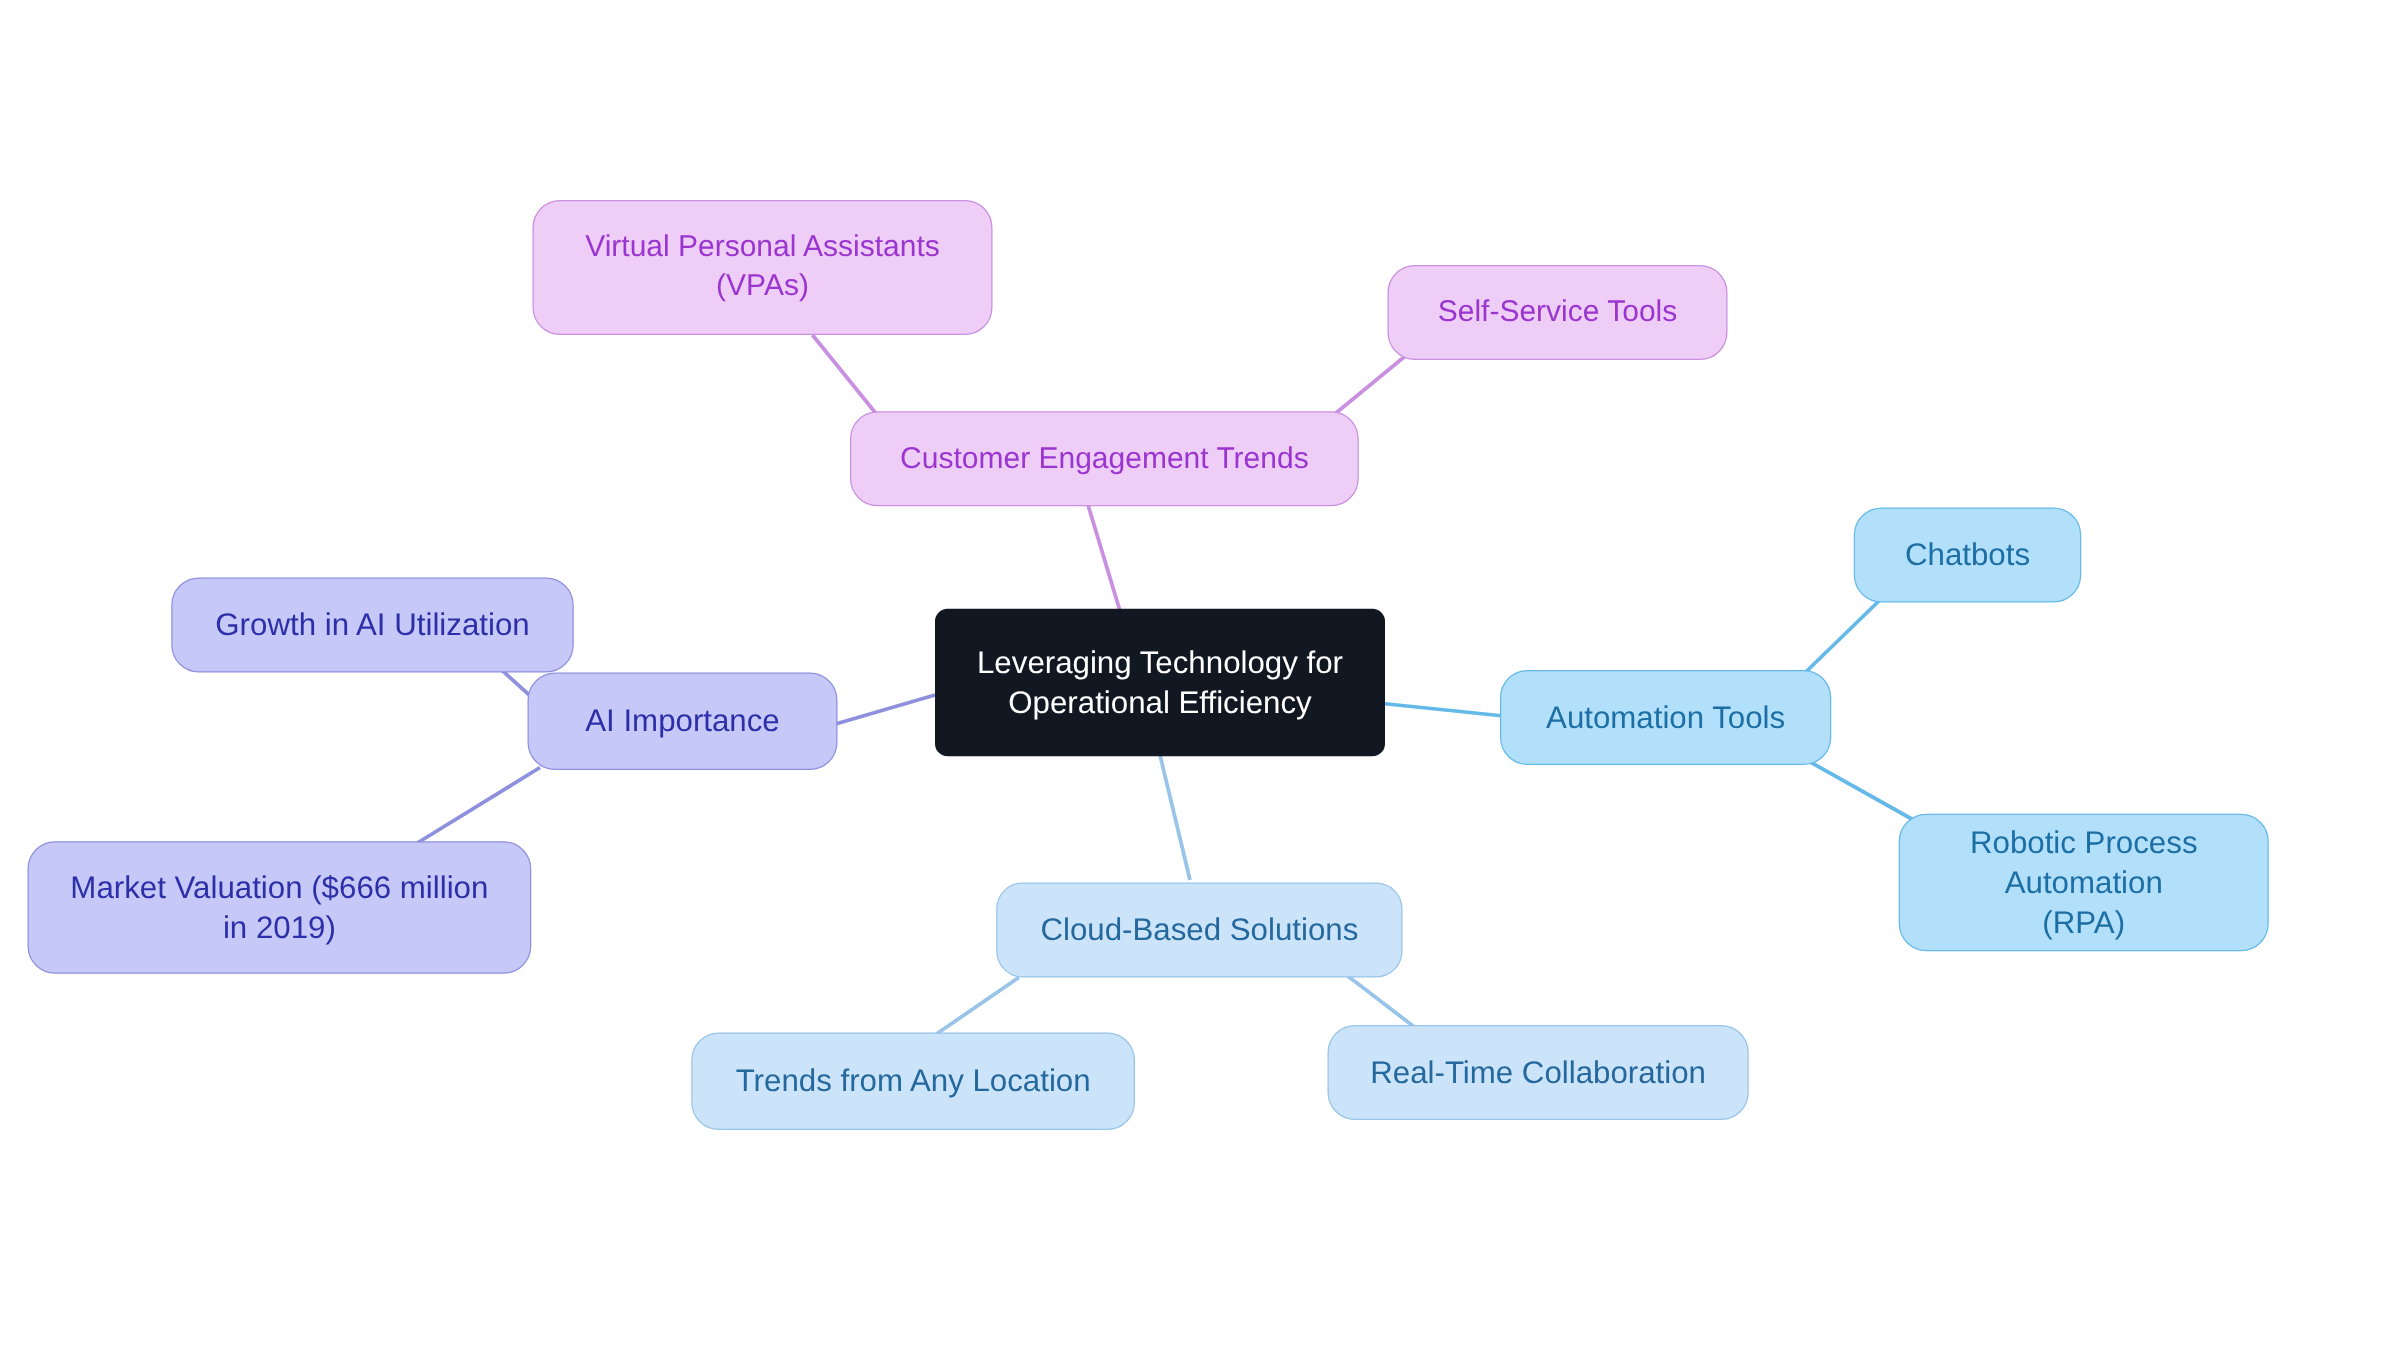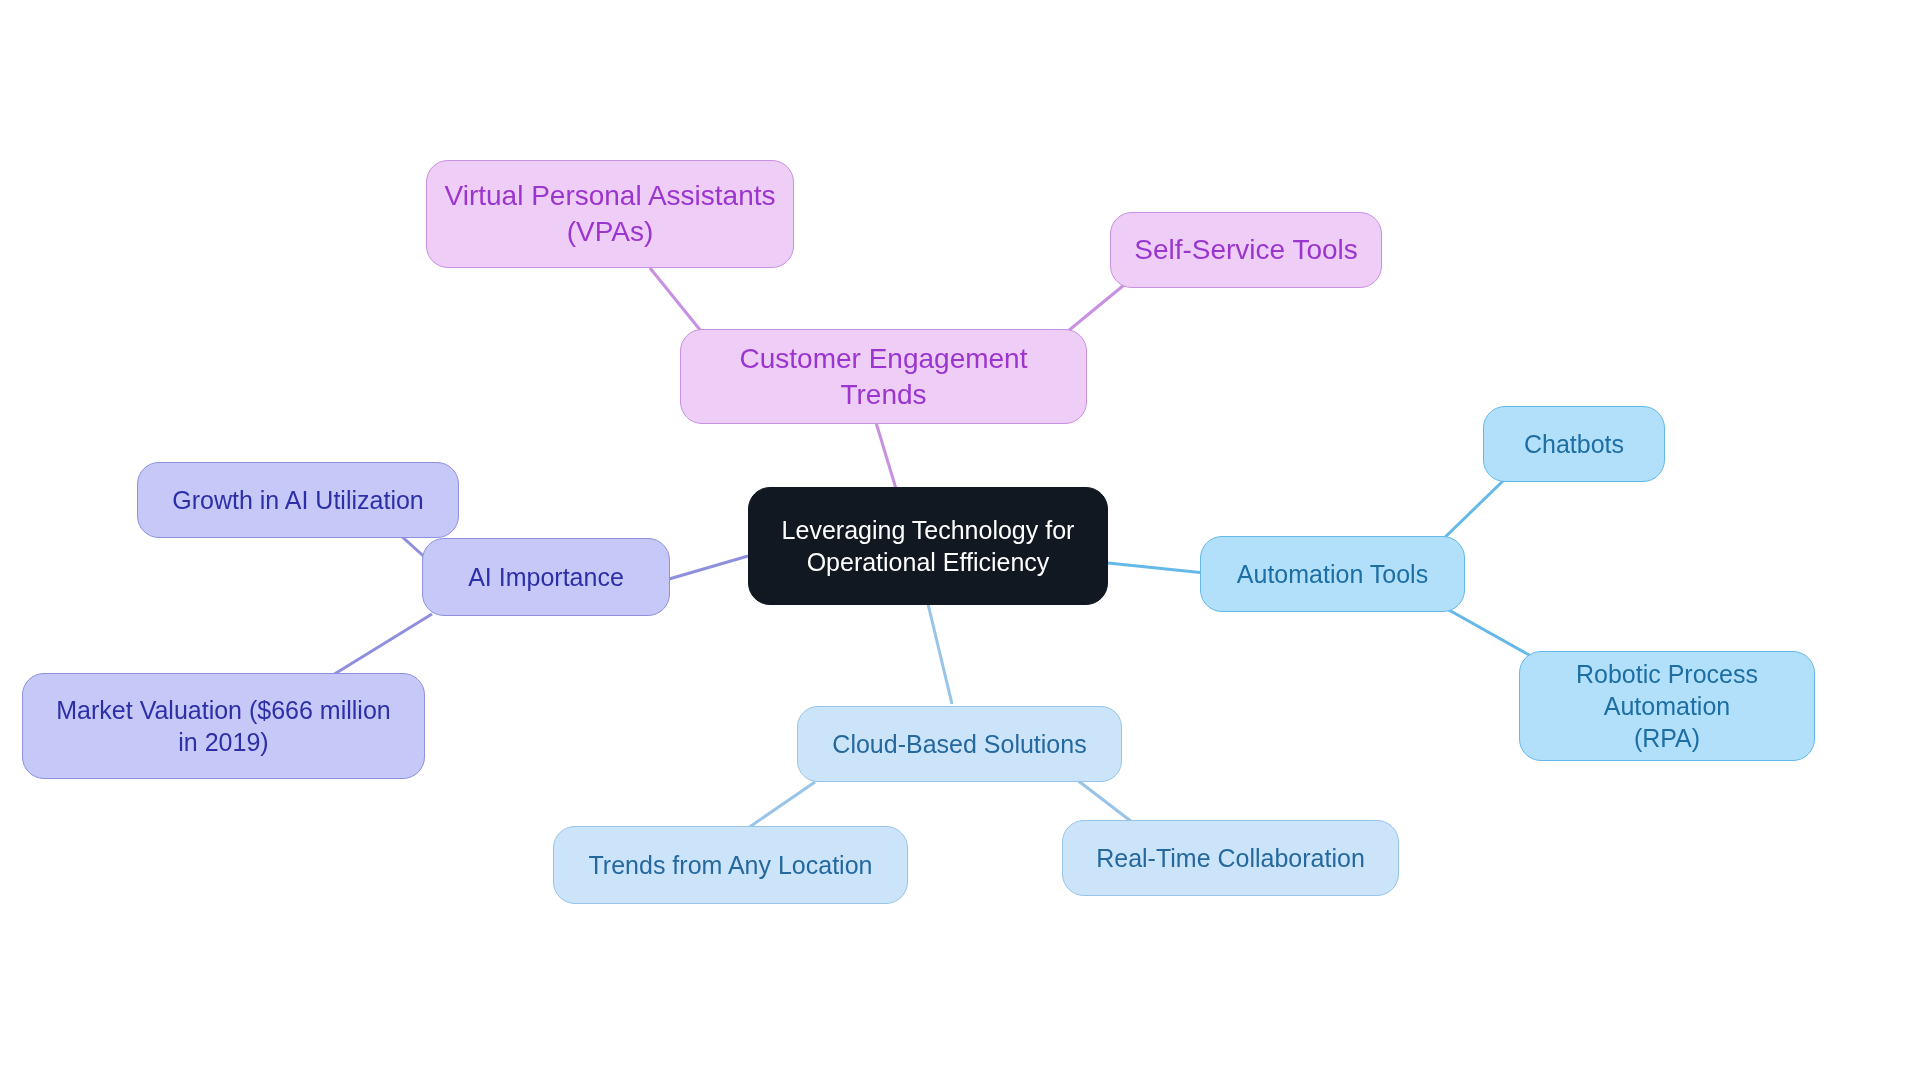--- a/index.html
+++ b/index.html
@@ -37,33 +37,33 @@
     border-width: 1.5px;
     line-height: 1.28;
     white-space: pre-line;
     padding: 6px 14px;
   }
   .node-root {
     background: #111821;
     border-color: #111821;
     color: #ffffff;
     font-size: 25px;
-    border-radius: 22px;
+    border-radius: 10px;
   }
   .node-violet {
     background: #c6c8f7;
     border-color: #8e90de;
     color: #2d2fa8;
     font-size: 25px;
   }
   .node-plum {
     background: #eecdf7;
     border-color: #c98fe0;
     color: #9b35cf;
-    font-size: 28px;
+    font-size: 24px;
   }
   .node-skyblue {
     background: #b2e0fa;
     border-color: #64b9e8;
     color: #1c6ea4;
     font-size: 25px;
   }
   .node-paleblue {
     background: #cbe4fa;
     border-color: #97c4e8;
@@ -101,21 +101,21 @@
     <line x1="815" y1="782" x2="748" y2="828" stroke="#97c4e8" stroke-width="3"></line>
 
     <line x1="1072" y1="776" x2="1132" y2="822" stroke="#97c4e8" stroke-width="3"></line>
   </svg>
 
   <div class="node node-root" style="left:748px; top:487px; width:360px; height:118px;">
     <span>Leveraging Technology for
 Operational Efficiency</span>
   </div>
 
-  <div class="node node-plum" style="left:680px; top:329px; width:407px; height:95px;">
+  <div class="node node-plum" style="left:680px; top:329px; width:407px; height:76px;">
     <span>Customer Engagement Trends</span>
   </div>
 
   <div class="node node-plum" style="left:426px; top:160px; width:368px; height:108px;">
     <span>Virtual Personal Assistants
 (VPAs)</span>
   </div>
 
   <div class="node node-plum" style="left:1110px; top:212px; width:272px; height:76px;">
     <span>Self-Service Tools</span>

